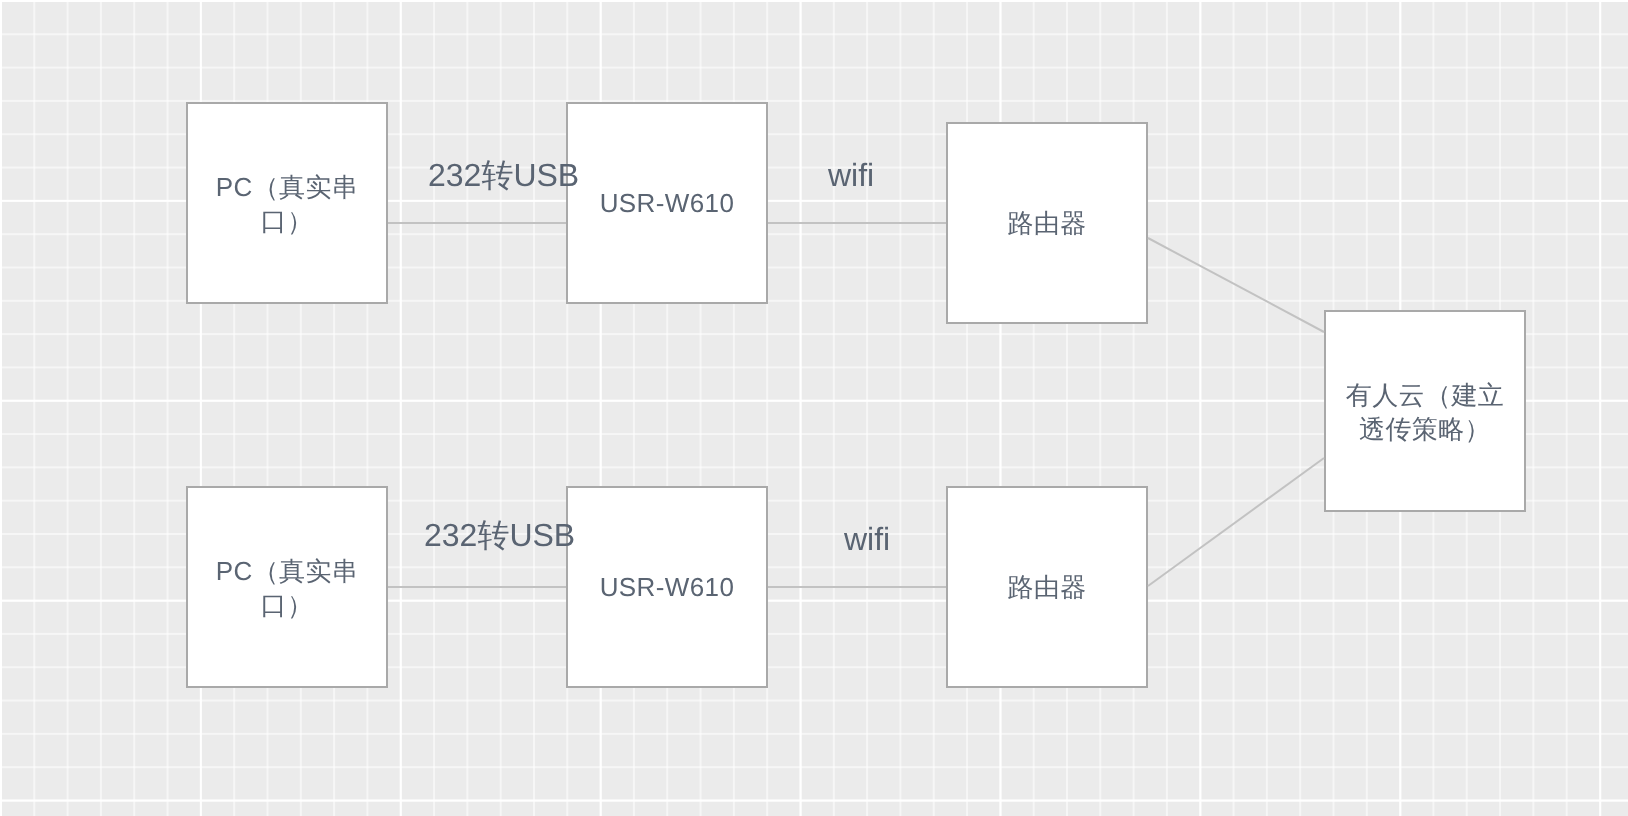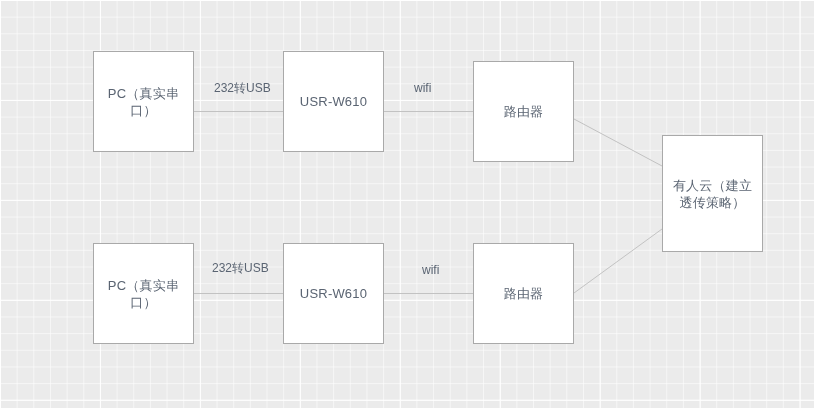--- a/index.html
+++ b/index.html
@@ -62,21 +62,21 @@
     position: absolute;
     overflow: visible;
   }
   .edge-diag line {
     stroke: #c2c2c2;
     stroke-width: 1;
   }
   .edge-label {
     position: absolute;
     color: #5a6472;
-    font-size: 12px;
+    font-size: 16px;
     line-height: 15px;
     white-space: nowrap;
     user-select: none;
   }
 </style>
 </head>
 <body>
 
 <div id="canvas">
 
@@ -85,21 +85,21 @@
   </div>
 
   <div class="node" style="left:283px; top:51px; width:101px; height:101px;">
     <span class="node-label">USR-W610</span>
   </div>
 
   <div class="node" style="left:473px; top:61px; width:101px; height:101px;">
     <span class="node-label">路由器</span>
   </div>
 
-  <div class="node" style="left:662px; top:135px; width:101px; height:117px;">
+  <div class="node" style="left:662px; top:155px; width:101px; height:101px;">
     <span class="node-label">有人云（建立透传策略）</span>
   </div>
 
   <div class="node" style="left:93px; top:243px; width:101px; height:101px;">
     <span class="node-label">PC（真实串口）</span>
   </div>
 
   <div class="node" style="left:283px; top:243px; width:101px; height:101px;">
     <span class="node-label">USR-W610</span>
   </div>

